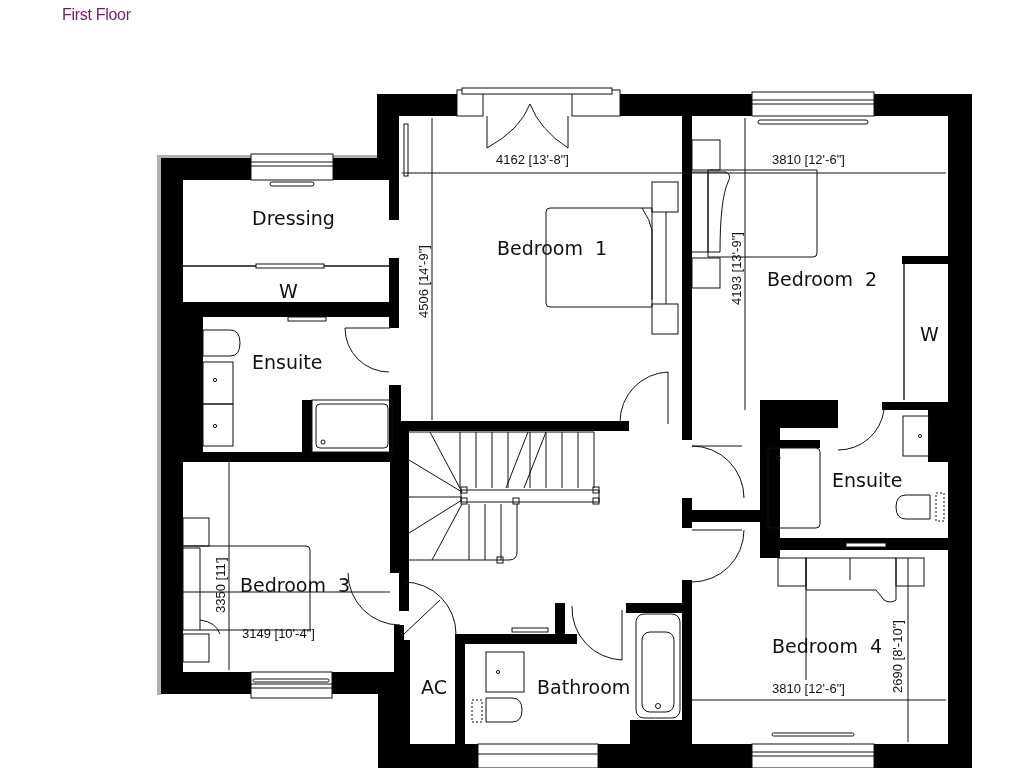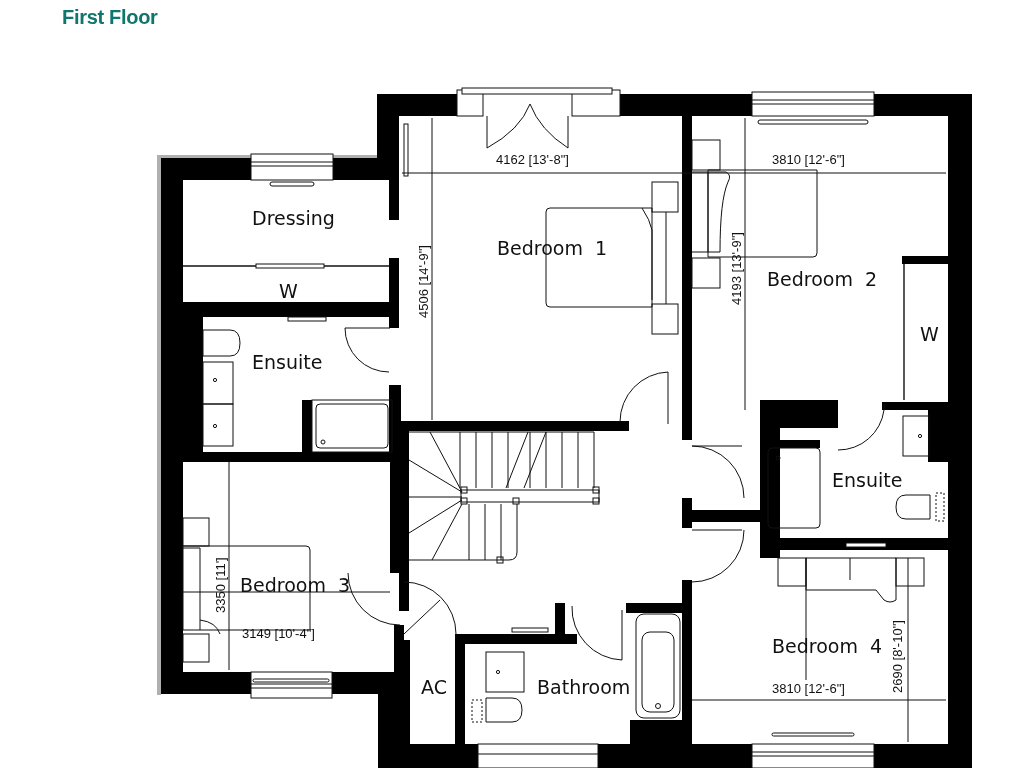--- a/index.html
+++ b/index.html
@@ -1,17 +1,17 @@
 <!DOCTYPE html>
 <html><head>
 <meta charset="utf-8">
 <style>
   html, body { margin: 0; padding: 0; background: #ffffff; }
   body { width: 1024px; height: 768px; position: relative; overflow: hidden; font-family: "Liberation Sans", sans-serif; }
-  .title { position: absolute; left: 62px; top: 6px; font-size: 20px; font-weight: bold; color: #0f766e; letter-spacing: -0.3px; }
+  .title { position: absolute; left: 62px; top: 6px; font-size: 16px; font-weight: normal; color: #701a75; letter-spacing: -0.3px; }
   svg { position: absolute; left: 0; top: 0; }
   .wall { fill: #000000; }
   .ln { stroke: #111111; stroke-width: 1; fill: none; }
   .ln2 { stroke: #111111; stroke-width: 1.4; fill: none; }
   .win { fill: #ffffff; stroke: #111111; stroke-width: 1; }
   .room-label { font-family: "DejaVu Sans", sans-serif; font-size: 19px; fill: #111111; }
   .dim { font-family: "Liberation Sans", sans-serif; font-size: 13px; fill: #111111; }
   .gray { fill: #b0b0b0; }
 </style>
 </head>

